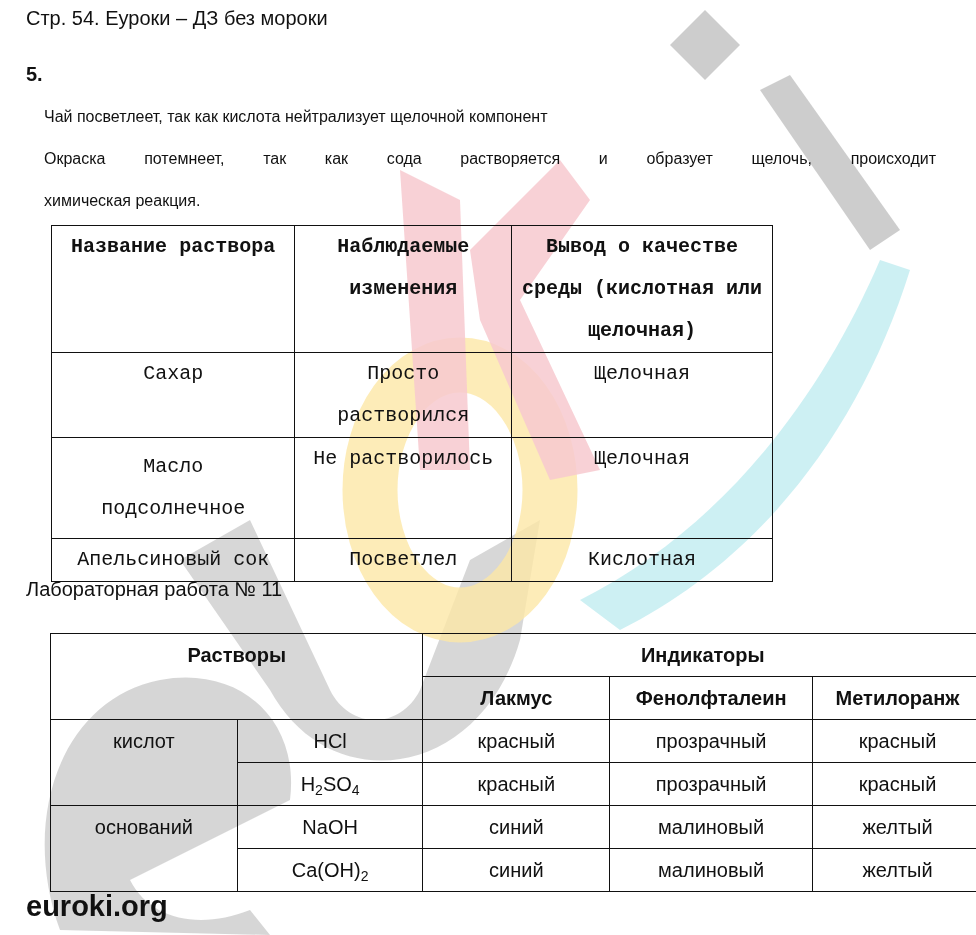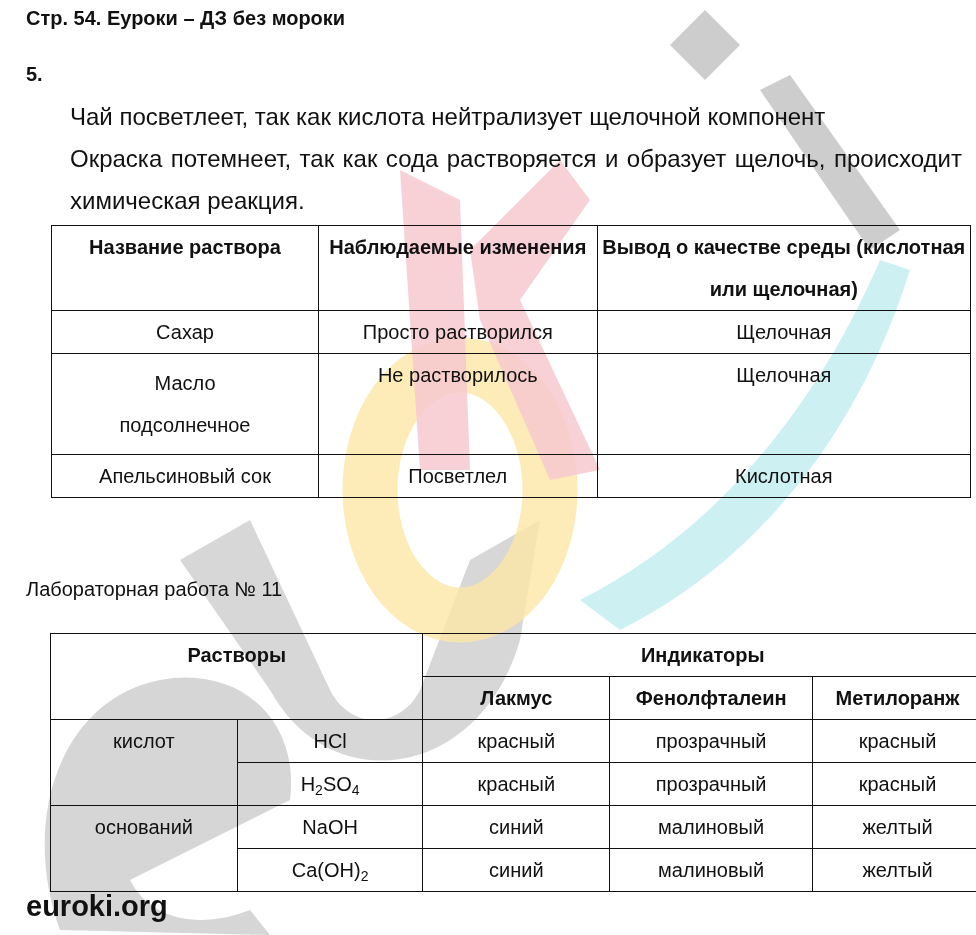--- a/index.html
+++ b/index.html
@@ -4,38 +4,38 @@
 <style>
   html, body { margin: 0; padding: 0; }
   body {
     width: 976px; height: 935px; position: relative; overflow: hidden;
     background: #ffffff; color: #111111;
     font-family: "Liberation Sans", sans-serif;
   }
   .wm { position: absolute; pointer-events: none; z-index: 0; }
   .content { position: absolute; inset: 0; z-index: 1; }
   .page-title {
-    position: absolute; left: 26px; top: 7px; font-size: 20px; font-weight: bold; text-align: center;
+    position: absolute; left: 26px; top: 7px; font-size: 20px; font-weight: normal; text-align: center;
   }
   .task-num {
     position: absolute; left: 26px; top: 63px; font-size: 20px; font-weight: bold;
   }
   .para {
-    position: absolute; left: 70px; width: 892px; font-size: 24px; line-height: 42px;
+    position: absolute; left: 44px; width: 892px; font-size: 16px; line-height: 42px;
   }
   .para.l1 { top: 96px; }
   .para.l2 { top: 138px; text-align: justify; text-align-last: justify; }
   .para.l3 { top: 180px; }
   table { border-collapse: collapse; position: absolute; background: transparent; }
   td, th {
     border: 1.5px solid #111; font-size: 20px; text-align: center; vertical-align: top;
     padding: 0; line-height: 42px; font-weight: normal;
   }
   th { font-weight: bold; }
-  #t1 { left: 51px; top: 225px; width: 920px; }
+  #t1 { left: 51px; top: 225px; width: 722px; font-family: Liberation Mono, monospace; }
   #t1 col.c1 { width: 256px; } #t1 col.c2 { width: 267px; } #t1 col.c3 { width: 358px; }
   #t1 .hdr th { height: 84px; }
   #t1 .r td { height: 42px; }
   #t1 .r.tall td { height: 84px; }
   .lab-title {
     position: absolute; left: 26px; top: 578px; font-size: 20px; font-weight: normal;
   }
   #t2 { left: 14px; top: 633px; width: 933px; margin-left: 36px; }
   #t2 col.a { width: 187px; } #t2 col.b { width: 186px; } #t2 col.c { width: 187px; }
   #t2 col.d { width: 203px; } #t2 col.e { width: 170px; }

